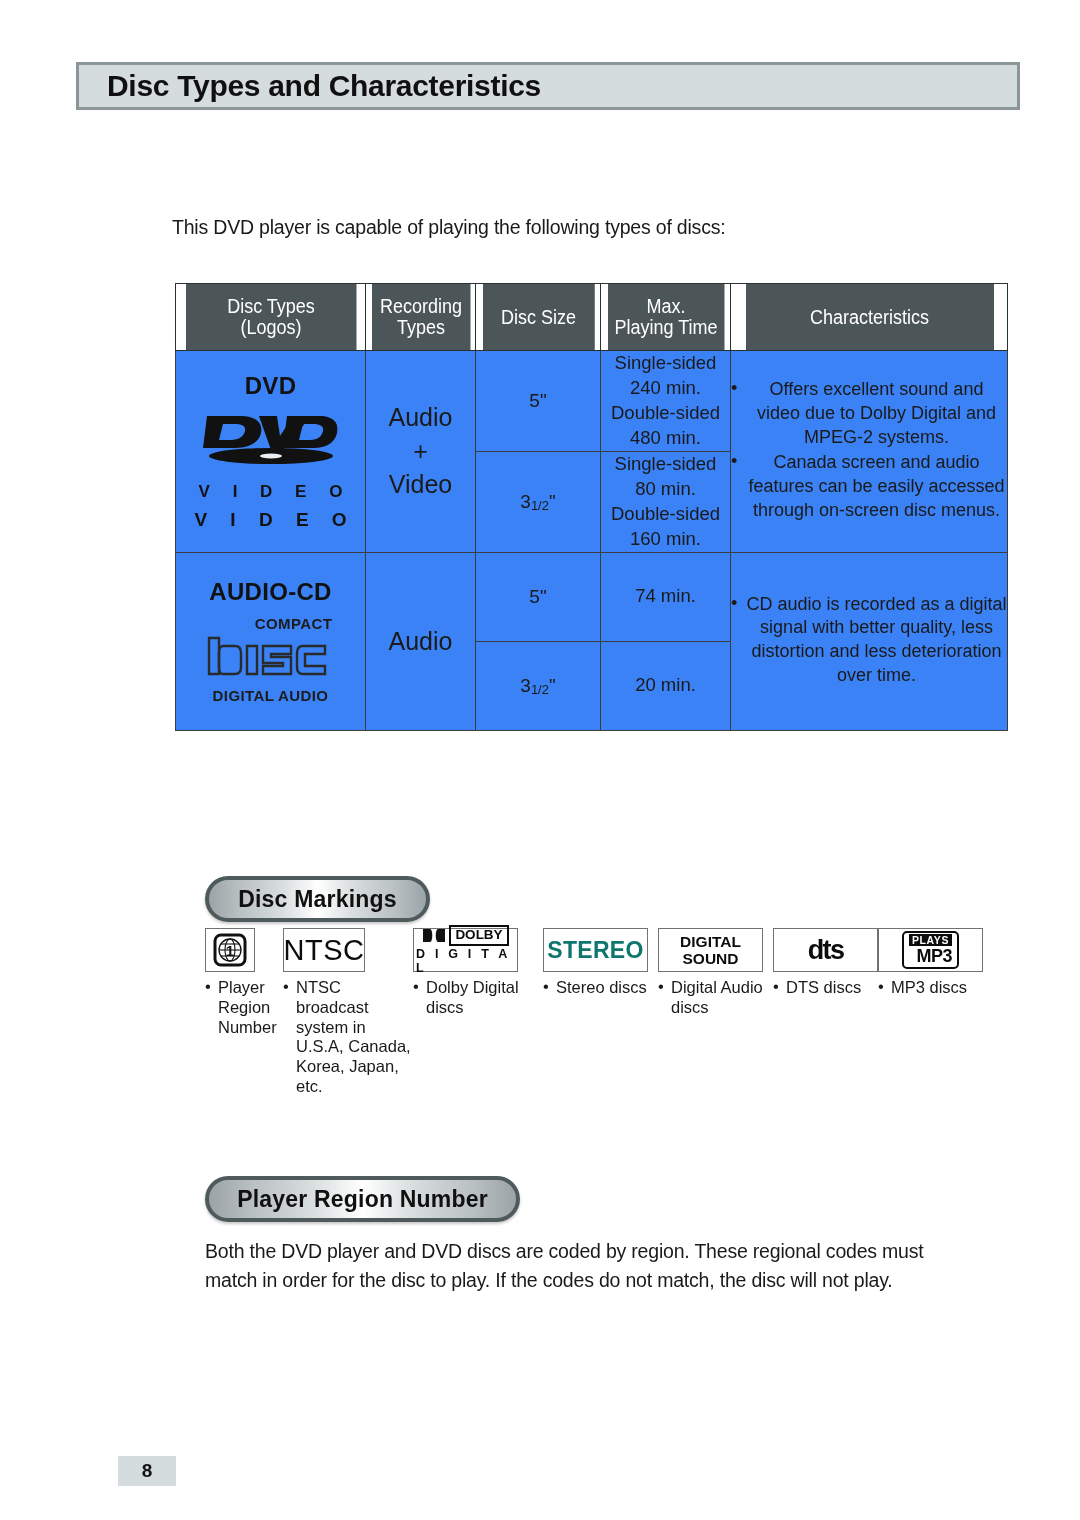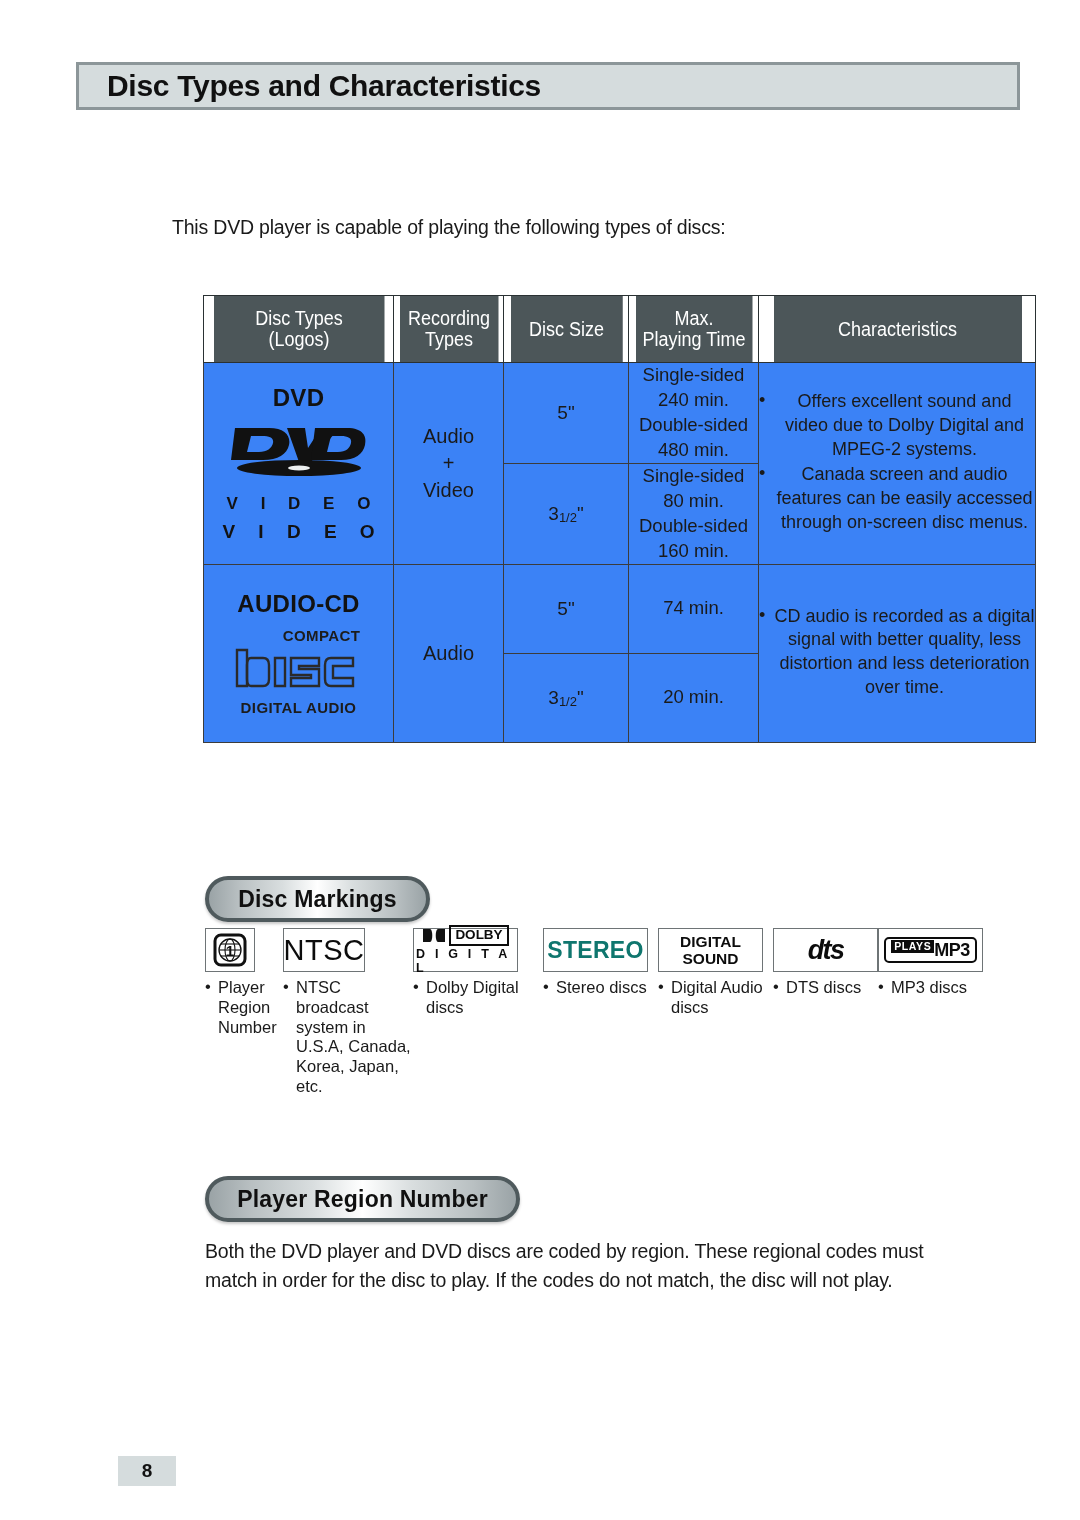--- a/index.html
+++ b/index.html
@@ -46,25 +46,24 @@
     width: 780px;
     font-size: 19.5px;
     color: #1a1a1a;
     letter-spacing: -0.2px;
   }
 
   
   .disc-table {
     position: absolute;
     left: 175px;
-    top: 295px;
+    top: 283px;
     width: 832px;
     border-collapse: collapse;
     table-layout: fixed;
-    margin-left: 28px;
   }
   .disc-table td, .disc-table th {
     border: 1px solid #3c3c3c;
     padding: 0;
     background: #3b82f6;
     vertical-align: middle;
     text-align: center;
   }
   .disc-table thead th {
     background: #4c5659;
@@ -73,21 +72,21 @@
     height: 66px;
     font-weight: normal;
     font-size: 20px;
     line-height: 1.05;
     font-family: "Liberation Sans", sans-serif;
     transform: scaleX(0.9);
   }
   .hdr-line2 { display: block; }
 
   .cell-label {
-    font-size: 20px;
+    font-size: 25px;
     line-height: 1.35;
     color: #1a1a1a;
   }
   .cell-size {
     font-size: 19px;
     color: #1a1a1a;
   }
   .cell-size sub {
     font-size: 13px;
     vertical-align: baseline;
@@ -277,32 +276,31 @@
     font-size: 12.5px;
     font-weight: bold;
     letter-spacing: 3.2px;
     margin-top: 1px;
     margin-left: 2px;
     color: #0c0c0c;
   }
   .txt-dts {
     font-size: 27px;
     font-weight: bold;
-    font-style: italic;
     letter-spacing: -1.6px;
     color: #0c0c0c;
     font-family: "Liberation Sans", sans-serif;
   }
   .mp3-box {
     border: 2.5px solid #0c0c0c;
     border-radius: 5px;
     padding: 1px 5px 2px 5px;
     display: flex;
-    flex-direction: row;
-    align-items: flex-start;
+    flex-direction: column;
+    align-items: flex-end;
     line-height: 1;
   }
   .mp3-plays {
     background: #0c0c0c;
     color: #ffffff;
     font-size: 10.5px;
     font-weight: bold;
     letter-spacing: 0.6px;
     padding: 1px 3px;
   }

